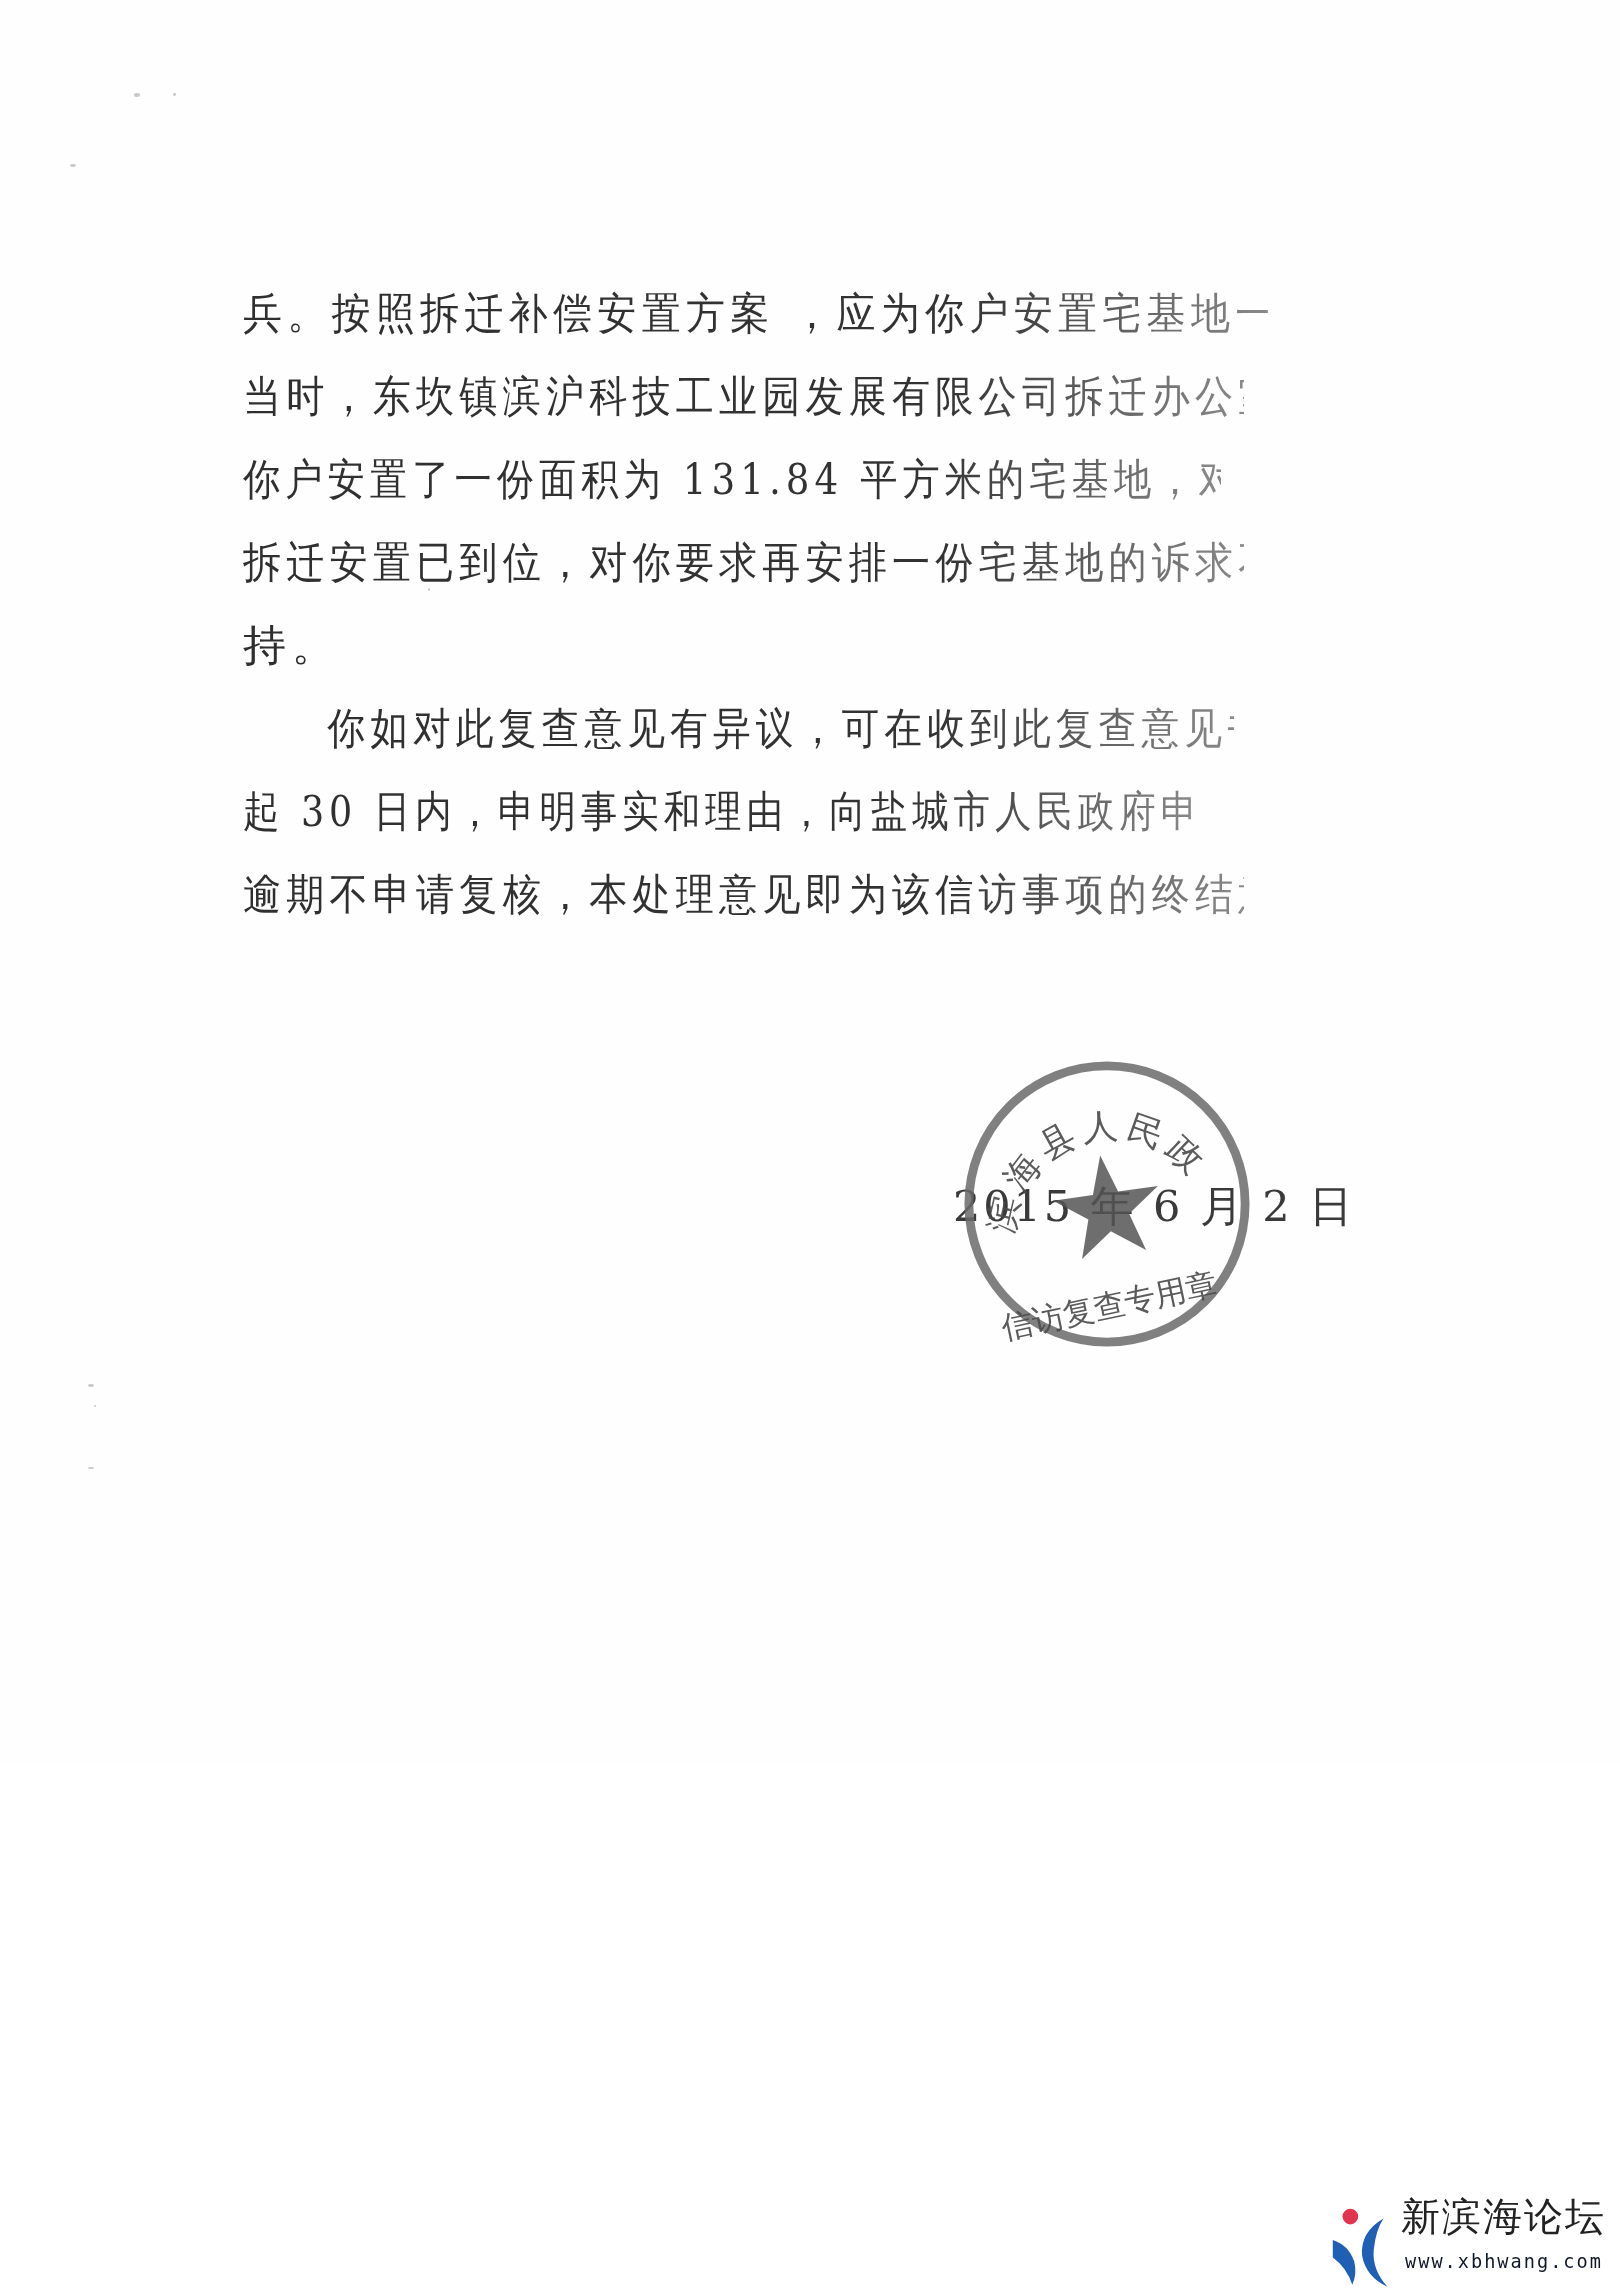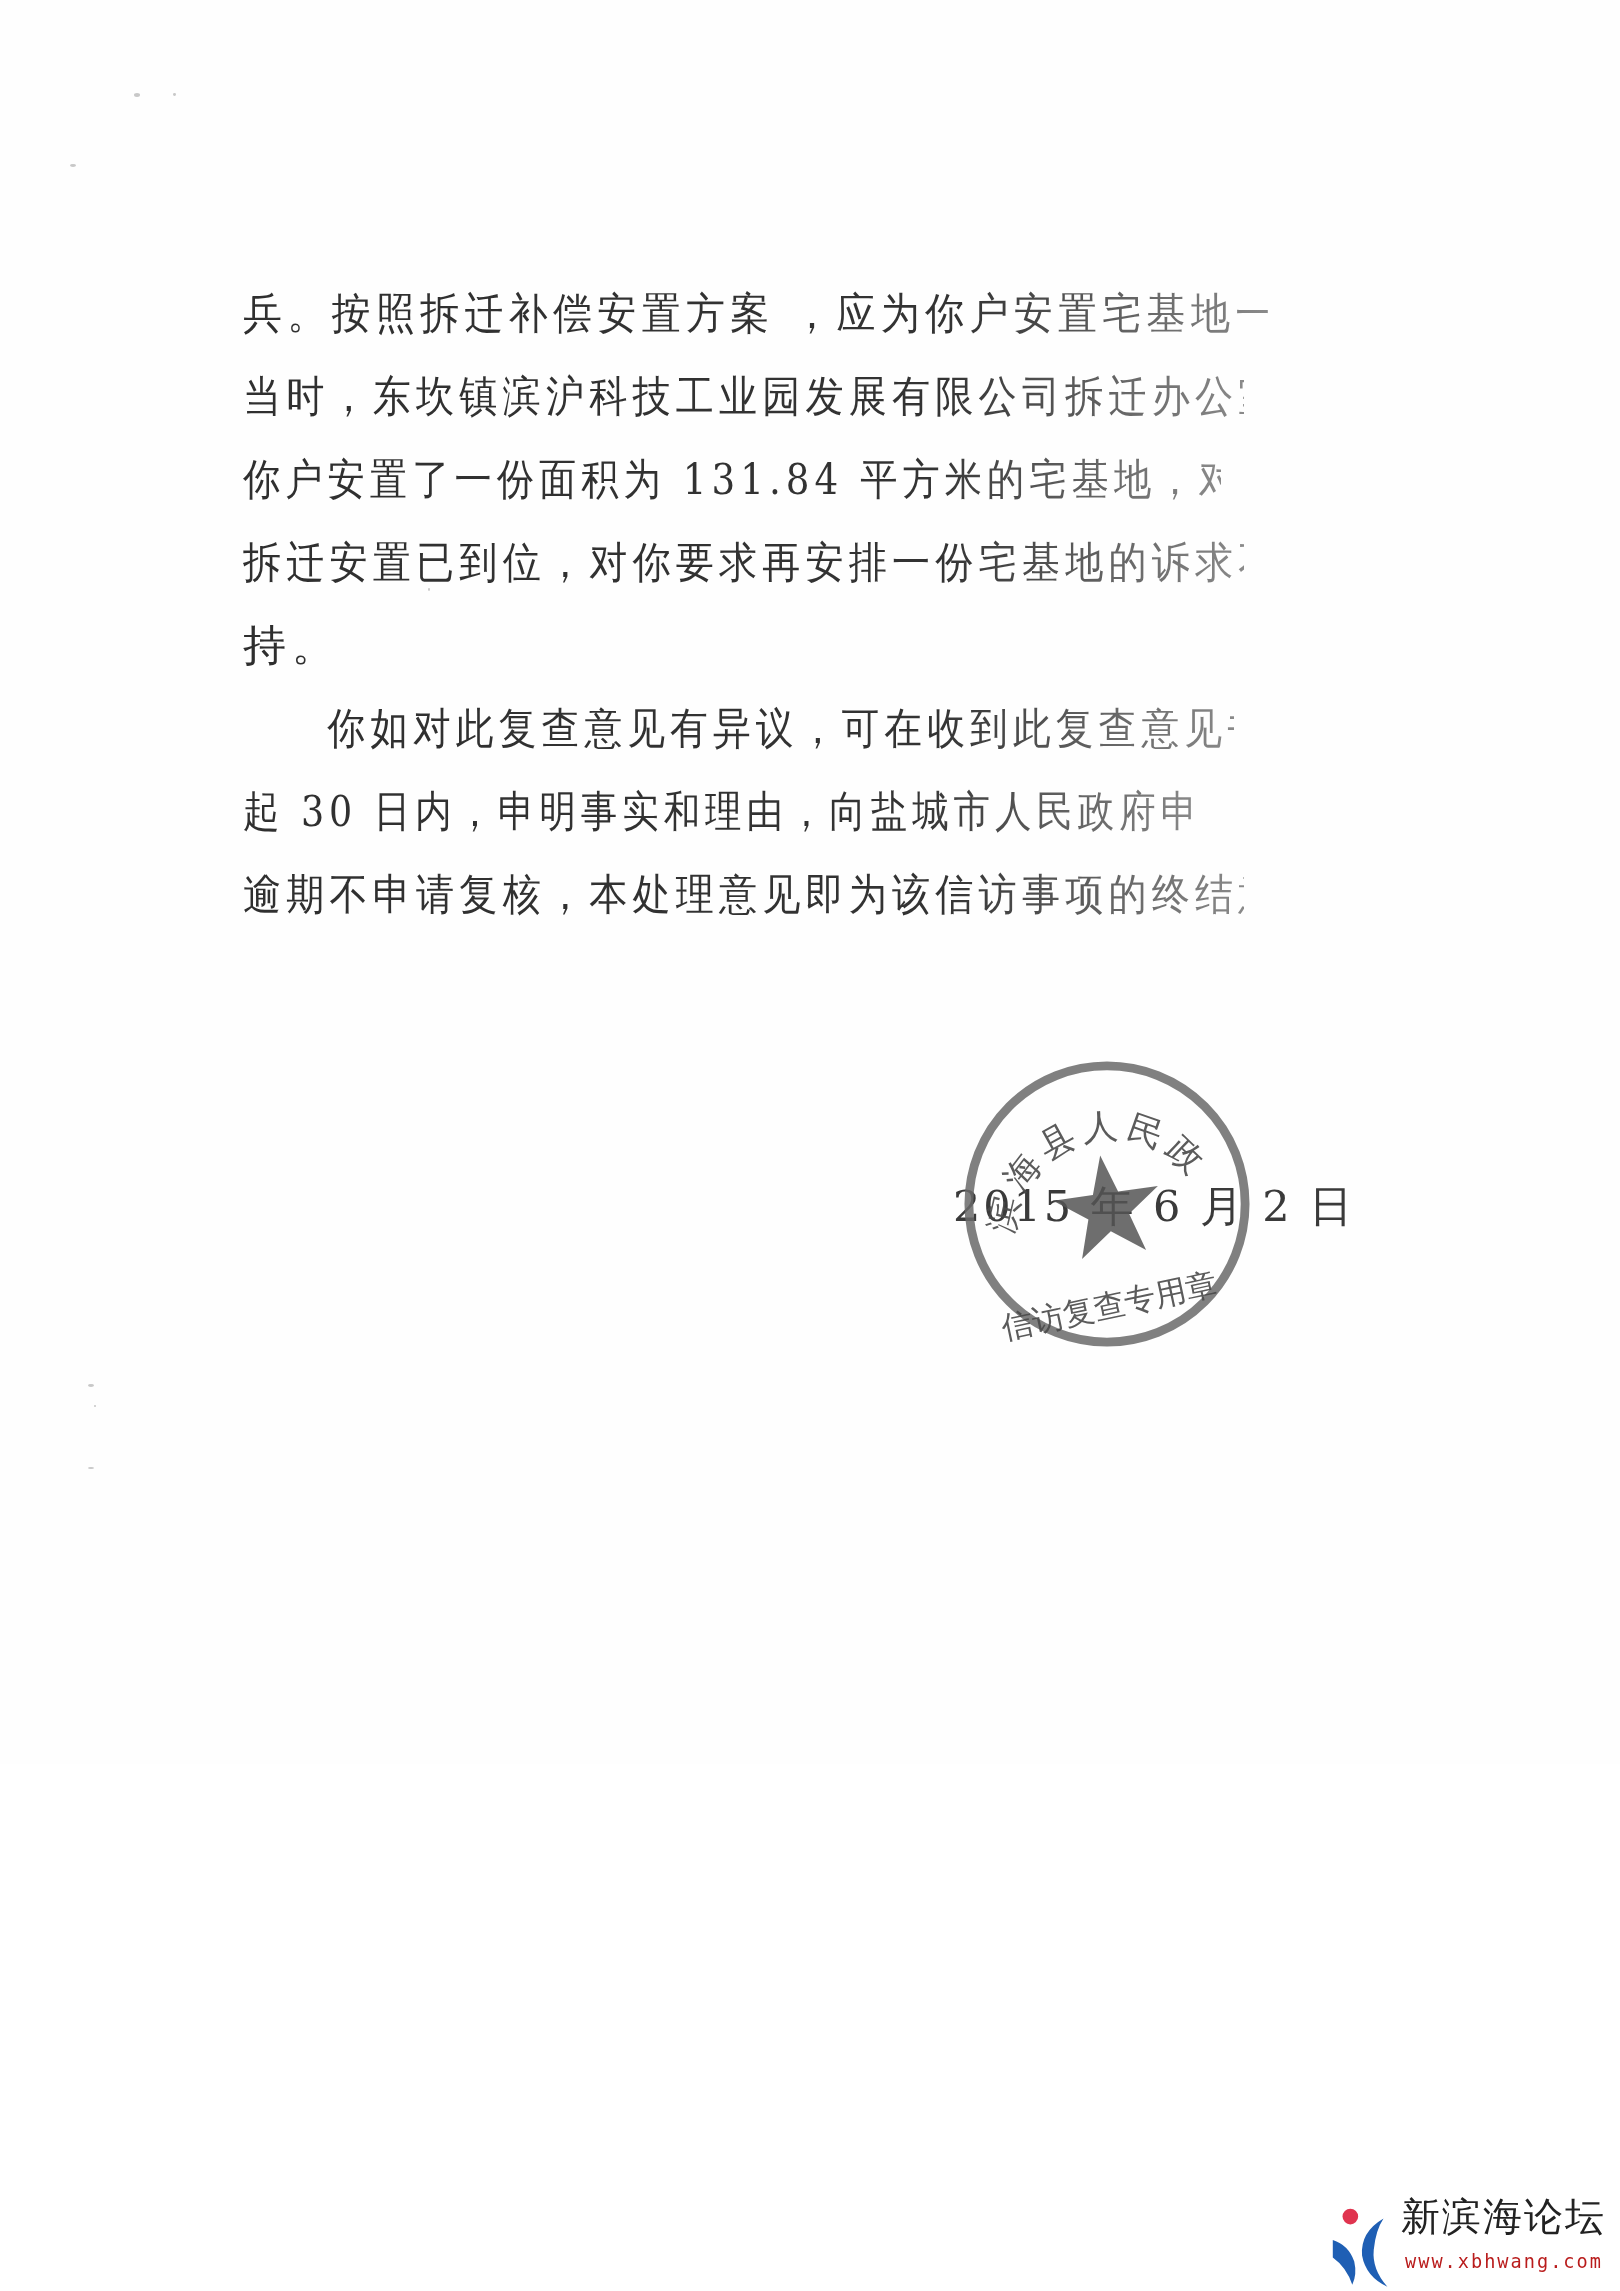--- a/index.html
+++ b/index.html
@@ -33,21 +33,21 @@
   .watermark {
     position: absolute; left: 1325px; top: 2191px; width: 294px; height: 98px;
   }
   .wm-logo { position: absolute; left: 0; top: 0; width: 78px; height: 98px; }
   .wm-title {
     position: absolute; left: 76px; top: 5.9px; font-family: Liberation Mono, monospace;
     font-size: 39px; line-height: 47px; color: #222; letter-spacing: 2px; white-space: nowrap;
   }
   .wm-url {
     position: absolute; left: 80px; top: 59px; font-family: "DejaVu Sans Mono", "Liberation Mono", monospace;
-    font-size: 18.6px; line-height: 23.5px; color: #b91c1c; letter-spacing: 2px; white-space: nowrap;
+    font-size: 18.6px; line-height: 23.5px; color: #0f172a; letter-spacing: 2px; white-space: nowrap;
   }
 </style>
 </head>
 <body>
 
 <div class="page">
 
   <div class="speck" style="left:134px;top:93px;width:5.9px;height:3.9px;"></div>
   <div class="speck" style="left:173px;top:93px;width:2.9px;height:2.9px;"></div>
   <div class="speck" style="left:70px;top:164px;width:5.9px;height:2.9px;"></div>

